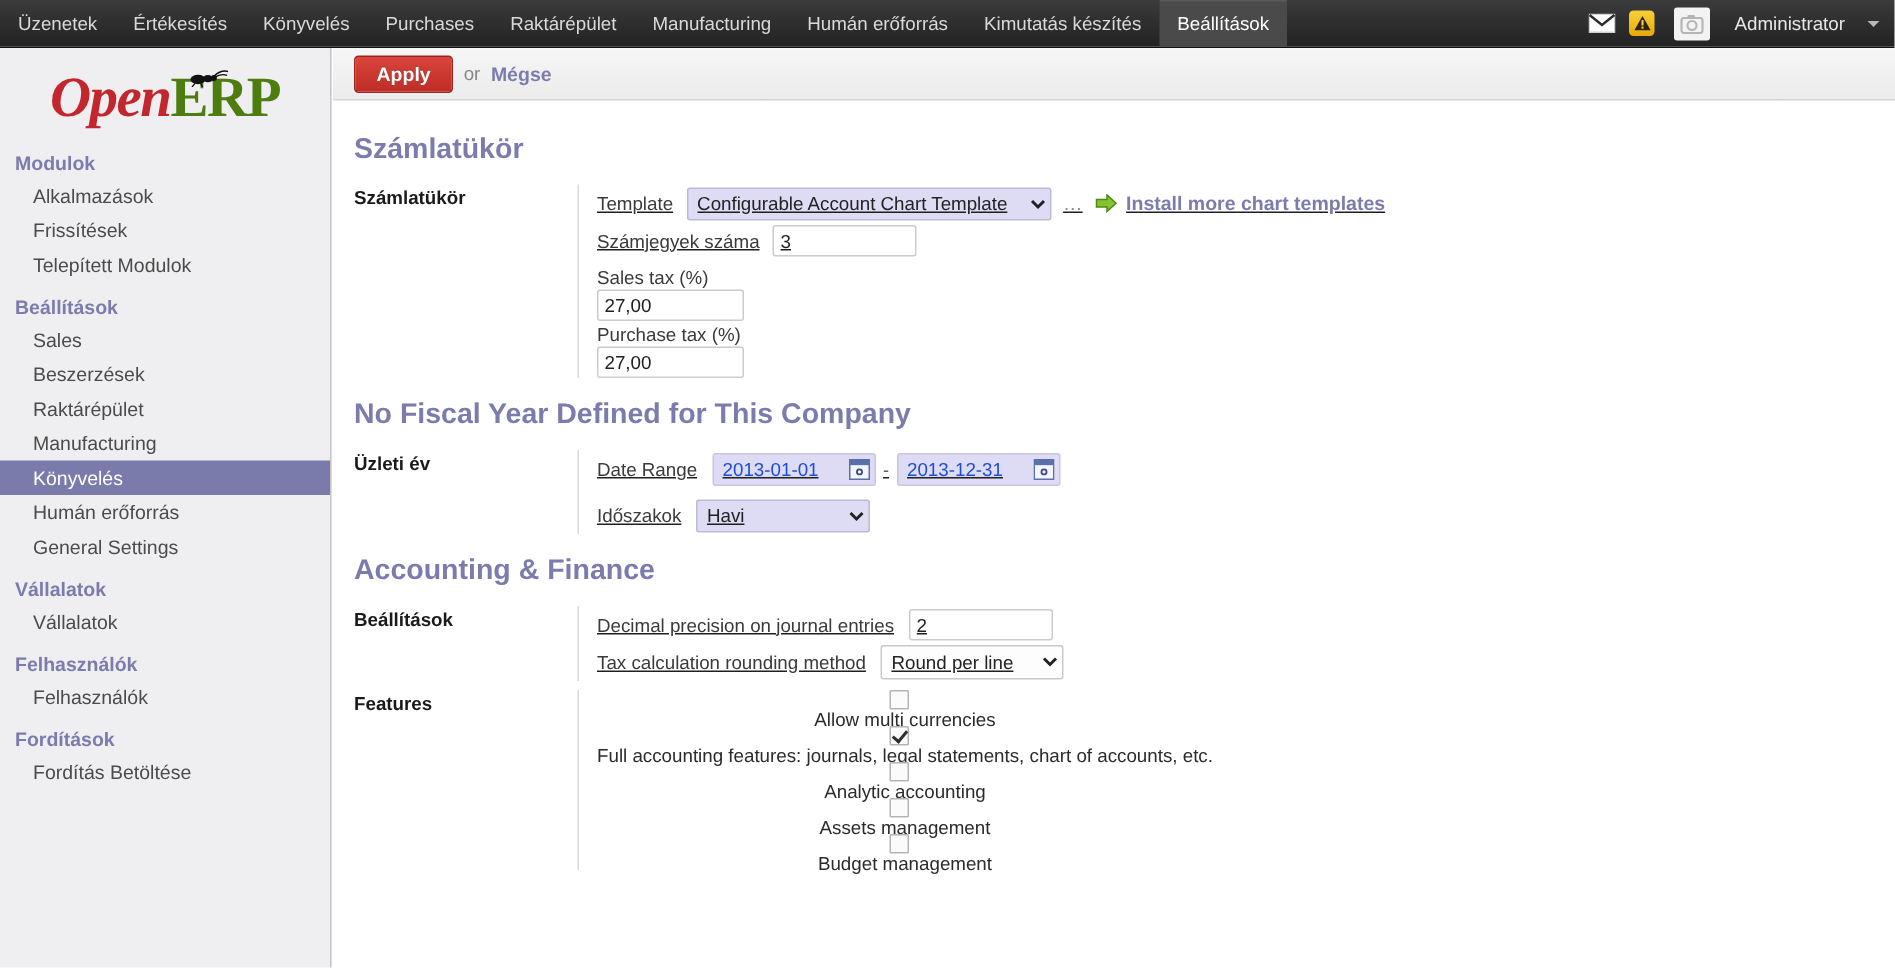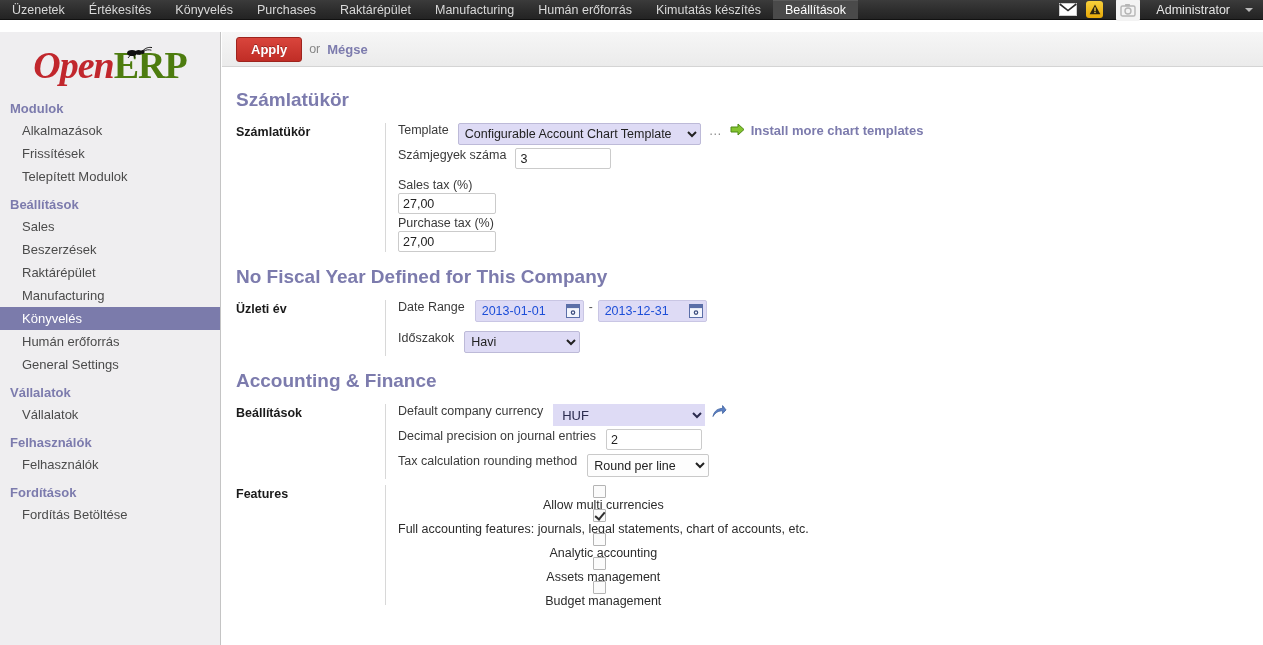--- a/index.html
+++ b/index.html
@@ -8,21 +8,21 @@
     width: 1263px; height: 645px;
     font-family: "Liberation Sans", sans-serif;
     font-size: 13px;
     background: #ffffff;
     overflow: hidden;
     color: #1f1f1f;
   }
 
   
   #topbar {
-    position: absolute; top: 0; left: 0; width: 1263px; height: 20px;
+    position: absolute; top: 0; left: 0; width: 1263px; height: 32px;
     background: linear-gradient(to bottom, #3b3b3b 0%, #2e2e2e 50%, #232323 100%);
     border-bottom: 1px solid #111;
     display: flex; align-items: stretch;
   }
   .menu-item {
     display: flex; align-items: center;
     padding: 0 12px;
     color: #d9d9d9;
     font-size: 12.5px;
     white-space: nowrap;
@@ -130,21 +130,21 @@
   .rowlabel {
     width: 149px; flex: 0 0 149px;
     font-size: 12.5px; font-weight: bold; color: #1a1a1a;
     padding-top: 2px;
   }
   .fields {
     border-left: 1px solid #d8d8d8;
     padding-left: 12px;
     min-height: 24px;
   }
-  .fline { display: flex; align-items: flex-start; min-height: 25px; }
+  .fline { display: flex; align-items: center; min-height: 25px; text-decoration: underline; }
   .flabel { font-size: 12.5px; color: #3a3a3a; }
   .flabel.blk { display: block; padding: 2px 0 1px 0; }
 
   input.txt {
     font-family: "Liberation Sans", sans-serif; font-size: 12.5px;
     border: 1px solid #cbcbcb; border-radius: 2px;
     background: #fff; color: #222;
     padding: 2px 4px; height: 21px;
   }
   input.w-num { width: 96px; }
@@ -372,32 +372,20 @@
         </div>
       </div>
     </div>
 
     <h2 class="sec tight">Accounting &amp; Finance</h2>
 
     <div class="row">
       <div class="rowlabel">Beállítások</div>
       <div class="fields">
 
-        <div class="fline">
-          <span class="flabel" style="padding-right:10px;">Default company currency</span>
-          <select class="plain">
-            <option>HUF</option>
-          </select>
-          <span class="ext-icon">
-            <svg width="15" height="14" viewBox="0 0 15 14">
-              <path d="M1 12.5 C2 6.5 6.5 4.4 10.6 4.4 L10.6 1.6 L14 5.9 L10.6 9.6 L10.6 6.8
-                       C7 6.8 3.4 8.2 1 12.5 Z" fill="#5a7fc4" stroke="#3c5f9e" stroke-width="0.8"></path>
-            </svg>
-          </span>
-        </div>
 
         <div class="fline">
           <span class="flabel" style="padding-right:10px;">Decimal precision on journal entries</span>
           <input class="txt w-dec" type="text" value="2" style="">
         </div>
 
         <div class="fline">
           <span class="flabel" style="padding-right:10px;">Tax calculation rounding method</span>
           <select class="white" style="width:122px;">
             <option>Round per line</option>

